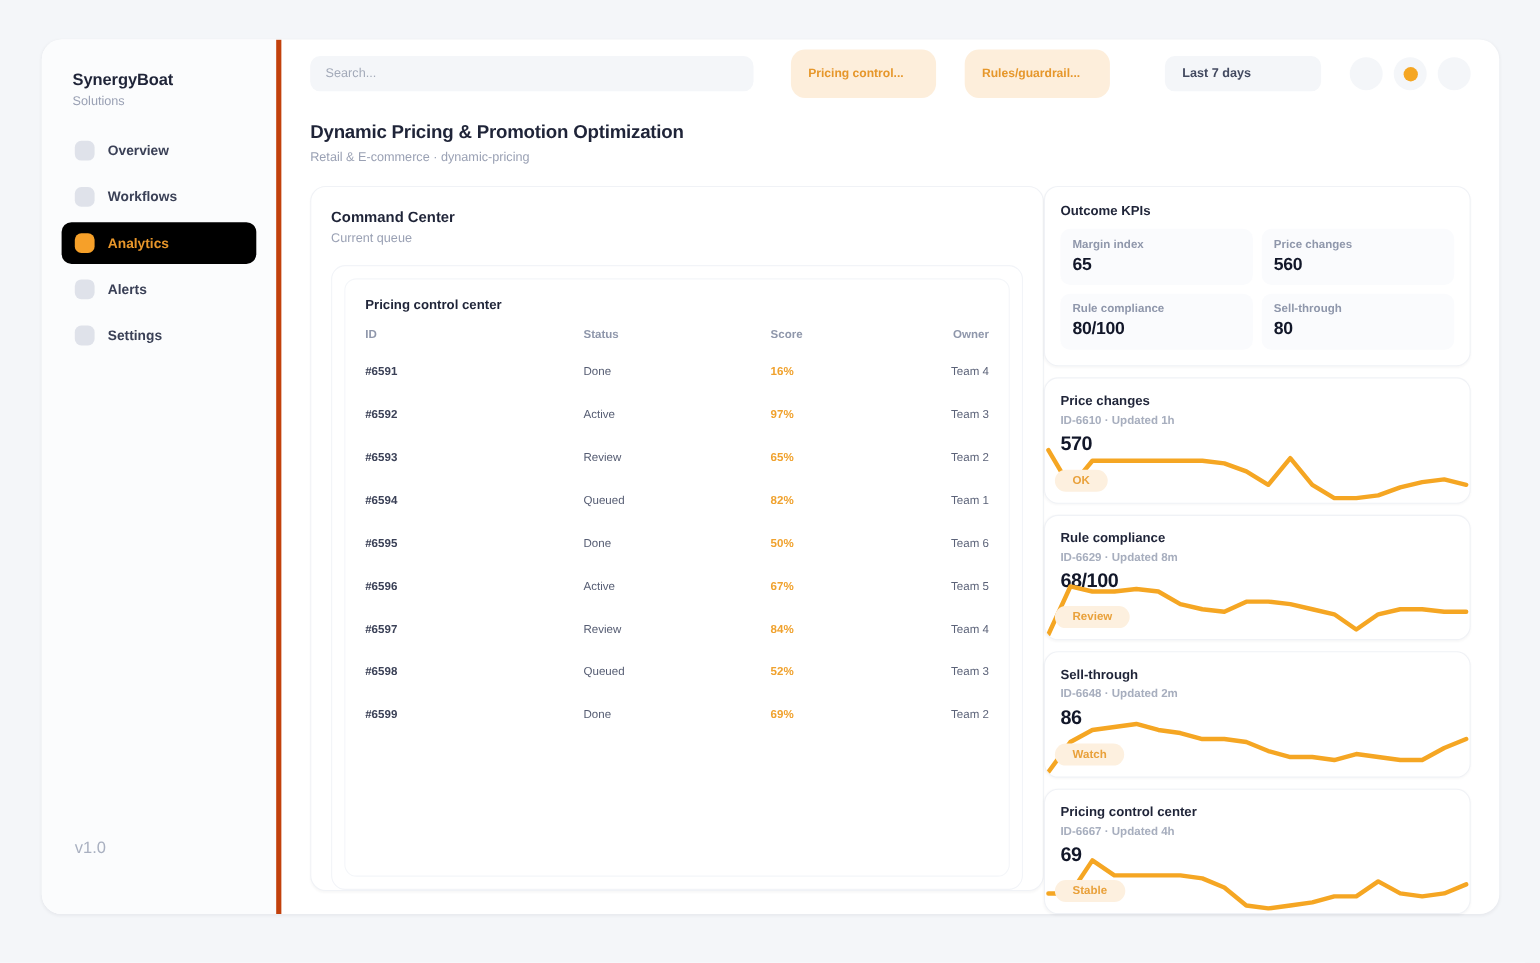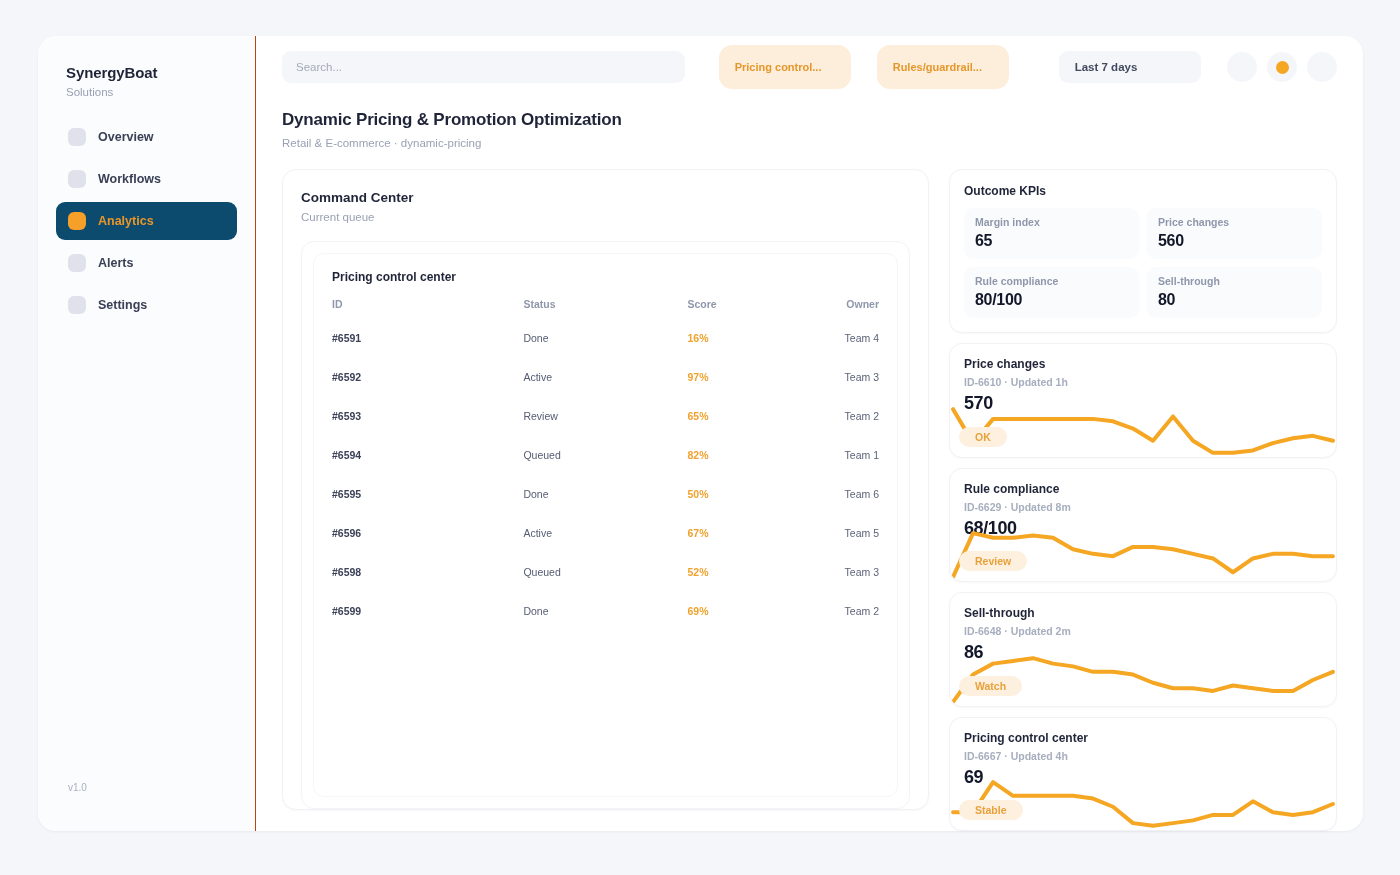--- a/index.html
+++ b/index.html
@@ -18,21 +18,21 @@
     box-shadow: 0 1px 3px rgba(20,26,45,.05);
     display: flex;
   }
 
   
   .sidebar {
     width: 218px;
     flex: 0 0 218px;
     background: #fbfcfd;
     border-radius: 18px 0 0 18px;
-    border-right: 1px solid #c2410c;
+    border-right: 5px solid #c2410c;
     padding: 28px 0 0 0;
     position: relative;
   }
   .brand { padding: 0 28px; }
   .brand-name {
     font-size: 15px; font-weight: bold; color: #1f2438;
     letter-spacing: -.1px;
   }
   .brand-sub {
     font-size: 11.5px; color: #9aa1b4; margin-top: 5px; font-weight: normal;
@@ -43,26 +43,26 @@
     height: 38px; padding: 0 12px;
     border-radius: 9px;
     margin-bottom: 4px;
     cursor: pointer;
   }
   .nav-dot {
     width: 18px; height: 18px; border-radius: 6px;
     background: #dfe2ea; flex: 0 0 18px;
   }
   .nav-label { font-size: 12.5px; font-weight: bold; color: #3a4056; }
-  .nav-item.active { background: #0c4a6e; }
+  .nav-item.active { background: #000000; }
   .nav-item.active .nav-dot { background: #f6a029; }
   .nav-item.active .nav-label { color: #e8962a; }
   .version {
-    position: absolute; left: 30px; bottom: 38px;
-    font-size: 10px; color: #a9b0c0;
+    position: absolute; left: 30px; bottom: 52px;
+    font-size: 15px; color: #a9b0c0;
   }
 
   
   .main { flex: 1; display: flex; flex-direction: column; min-width: 0; }
 
   
   .topbar {
     height: 62px; flex: 0 0 62px;
     display: flex; align-items: center; gap: 10px;
     padding: 0 26px 0 26px;
@@ -107,21 +107,21 @@
   .page-title {
     font-size: 17px; font-weight: bold; color: #1f2438; letter-spacing: -.2px;
   }
   .breadcrumb {
     font-size: 11.5px; font-weight: normal; color: #9aa1b4; margin-top: 7px;
   }
 
   
   .content {
     flex: 1; min-height: 0;
-    display: flex; gap: 20px;
+    display: flex; 
     padding: 20px 26px 0 26px;
   }
   .col-left { flex: 1 1 auto; min-width: 0; }
   .col-right { flex: 0 0 388px; display: flex; flex-direction: column; gap: 10px; }
 
   
   .cc-card {
     background: #fff;
     border: 1px solid #f0f2f6;
     border-radius: 14px;
@@ -320,20 +320,26 @@
                     <td class="c-score">50%</td>
                     <td class="c-owner">Team 6</td>
                   </tr>
                   <tr>
                     <td class="c-id">#6596</td>
                     <td class="c-status">Active</td>
                     <td class="c-score">67%</td>
                     <td class="c-owner">Team 5</td>
                   </tr>
                   <tr>
+                    <td class="c-id">#6597</td>
+                    <td class="c-status">Review</td>
+                    <td class="c-score">84%</td>
+                    <td class="c-owner">Team 4</td>
+                  </tr>
+                  <tr>
                     <td class="c-id">#6598</td>
                     <td class="c-status">Queued</td>
                     <td class="c-score">52%</td>
                     <td class="c-owner">Team 3</td>
                   </tr>
                   <tr>
                     <td class="c-id">#6599</td>
                     <td class="c-status">Done</td>
                     <td class="c-score">69%</td>
                     <td class="c-owner">Team 2</td>

